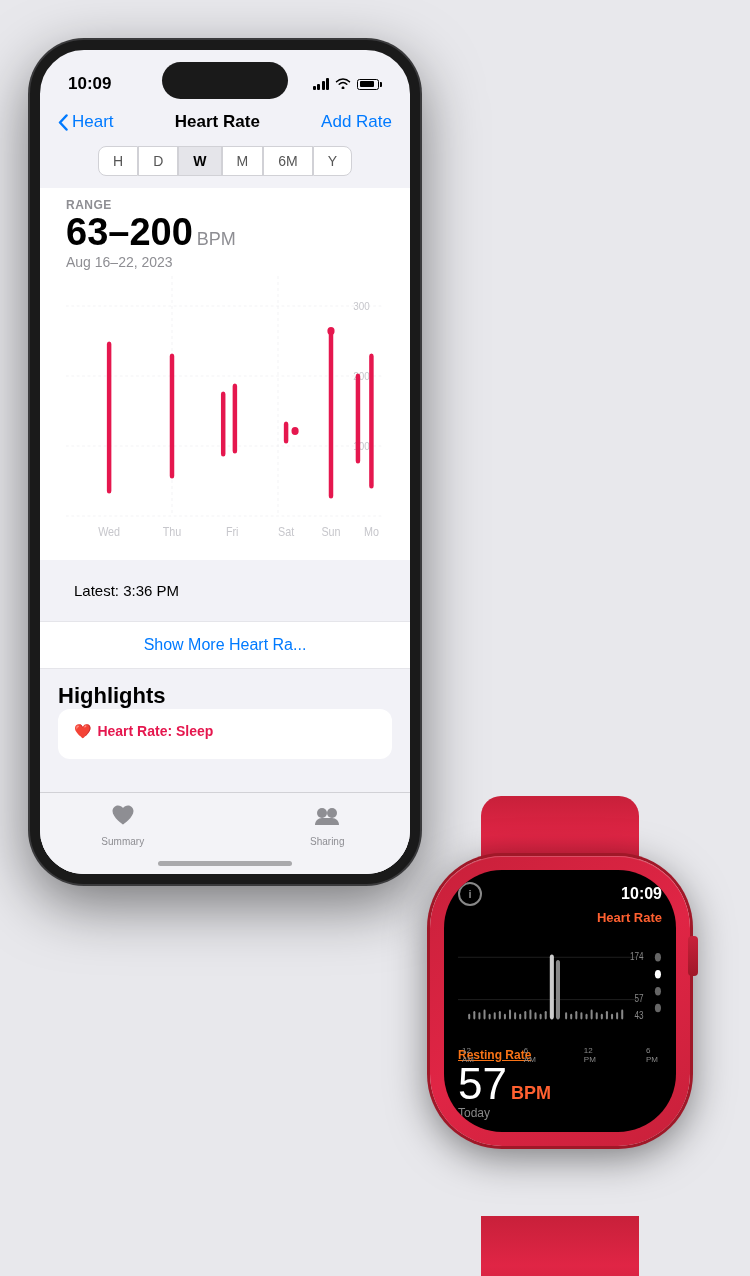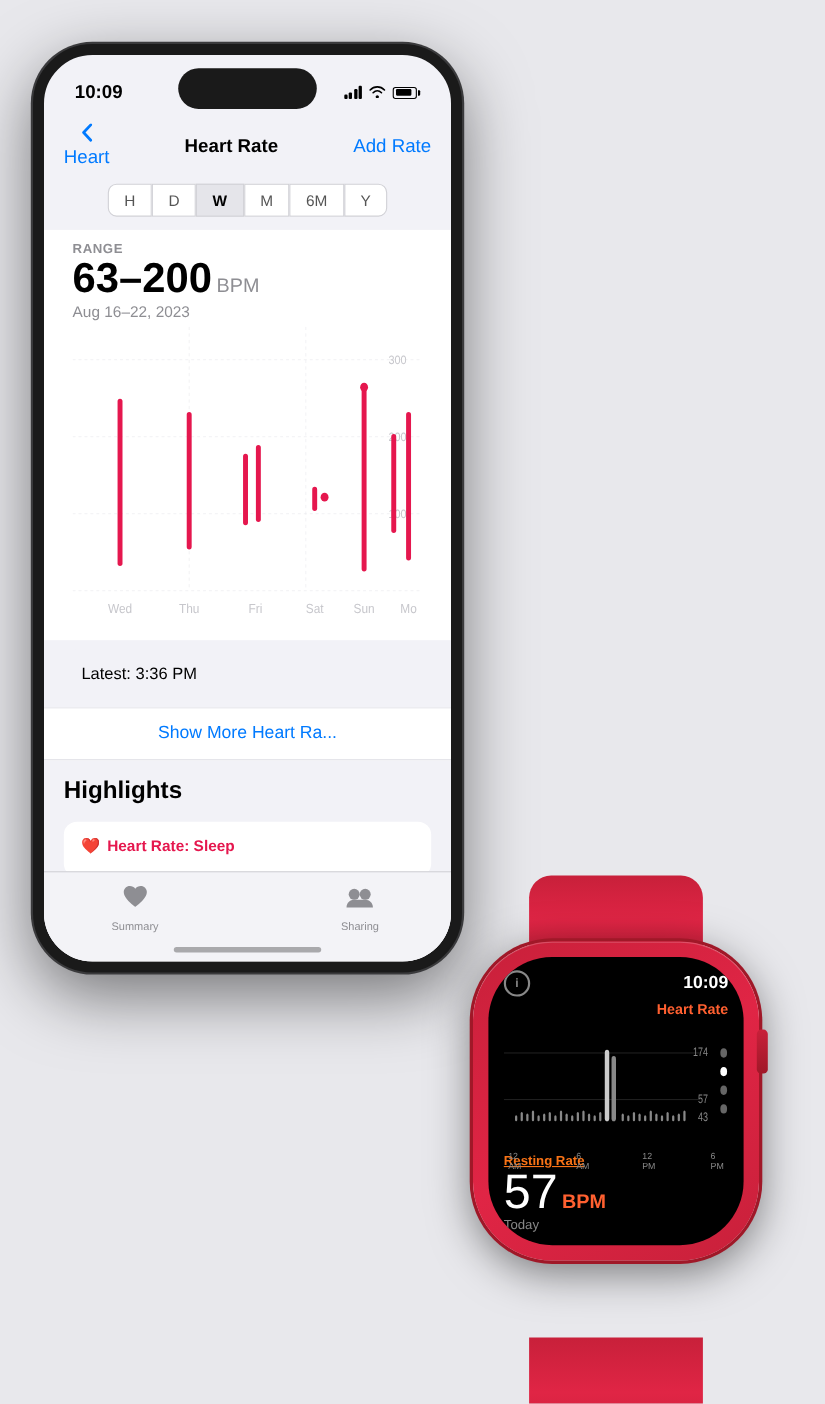--- a/index.html
+++ b/index.html
@@ -76,21 +76,20 @@
       align-items: center;
       padding: 8px 18px 10px;
       background: #f2f2f7;
     }
     .nav-back {
       display: flex;
       align-items: center;
       color: #007aff;
       font-size: 17px;
       gap: 4px;
-      flex-direction: column;
     }
     .nav-title {
       font-size: 17px;
       font-weight: 700;
       color: #000;
     }
     .nav-action {
       color: #007aff;
       font-size: 17px;
     }
@@ -179,21 +178,21 @@
     }
 
     
     .highlights-section {
       padding: 14px 18px 0;
     }
     .highlights-title {
       font-size: 22px;
       font-weight: 700;
       color: #000;
-      margin-bottom: 16px;
+      margin-bottom: 0;
     }
     .highlight-card {
       background: #fff;
       border-radius: 12px;
       padding: 14px 16px;
     }
     .highlight-tag {
       display: flex;
       align-items: center;
       gap: 6px;

